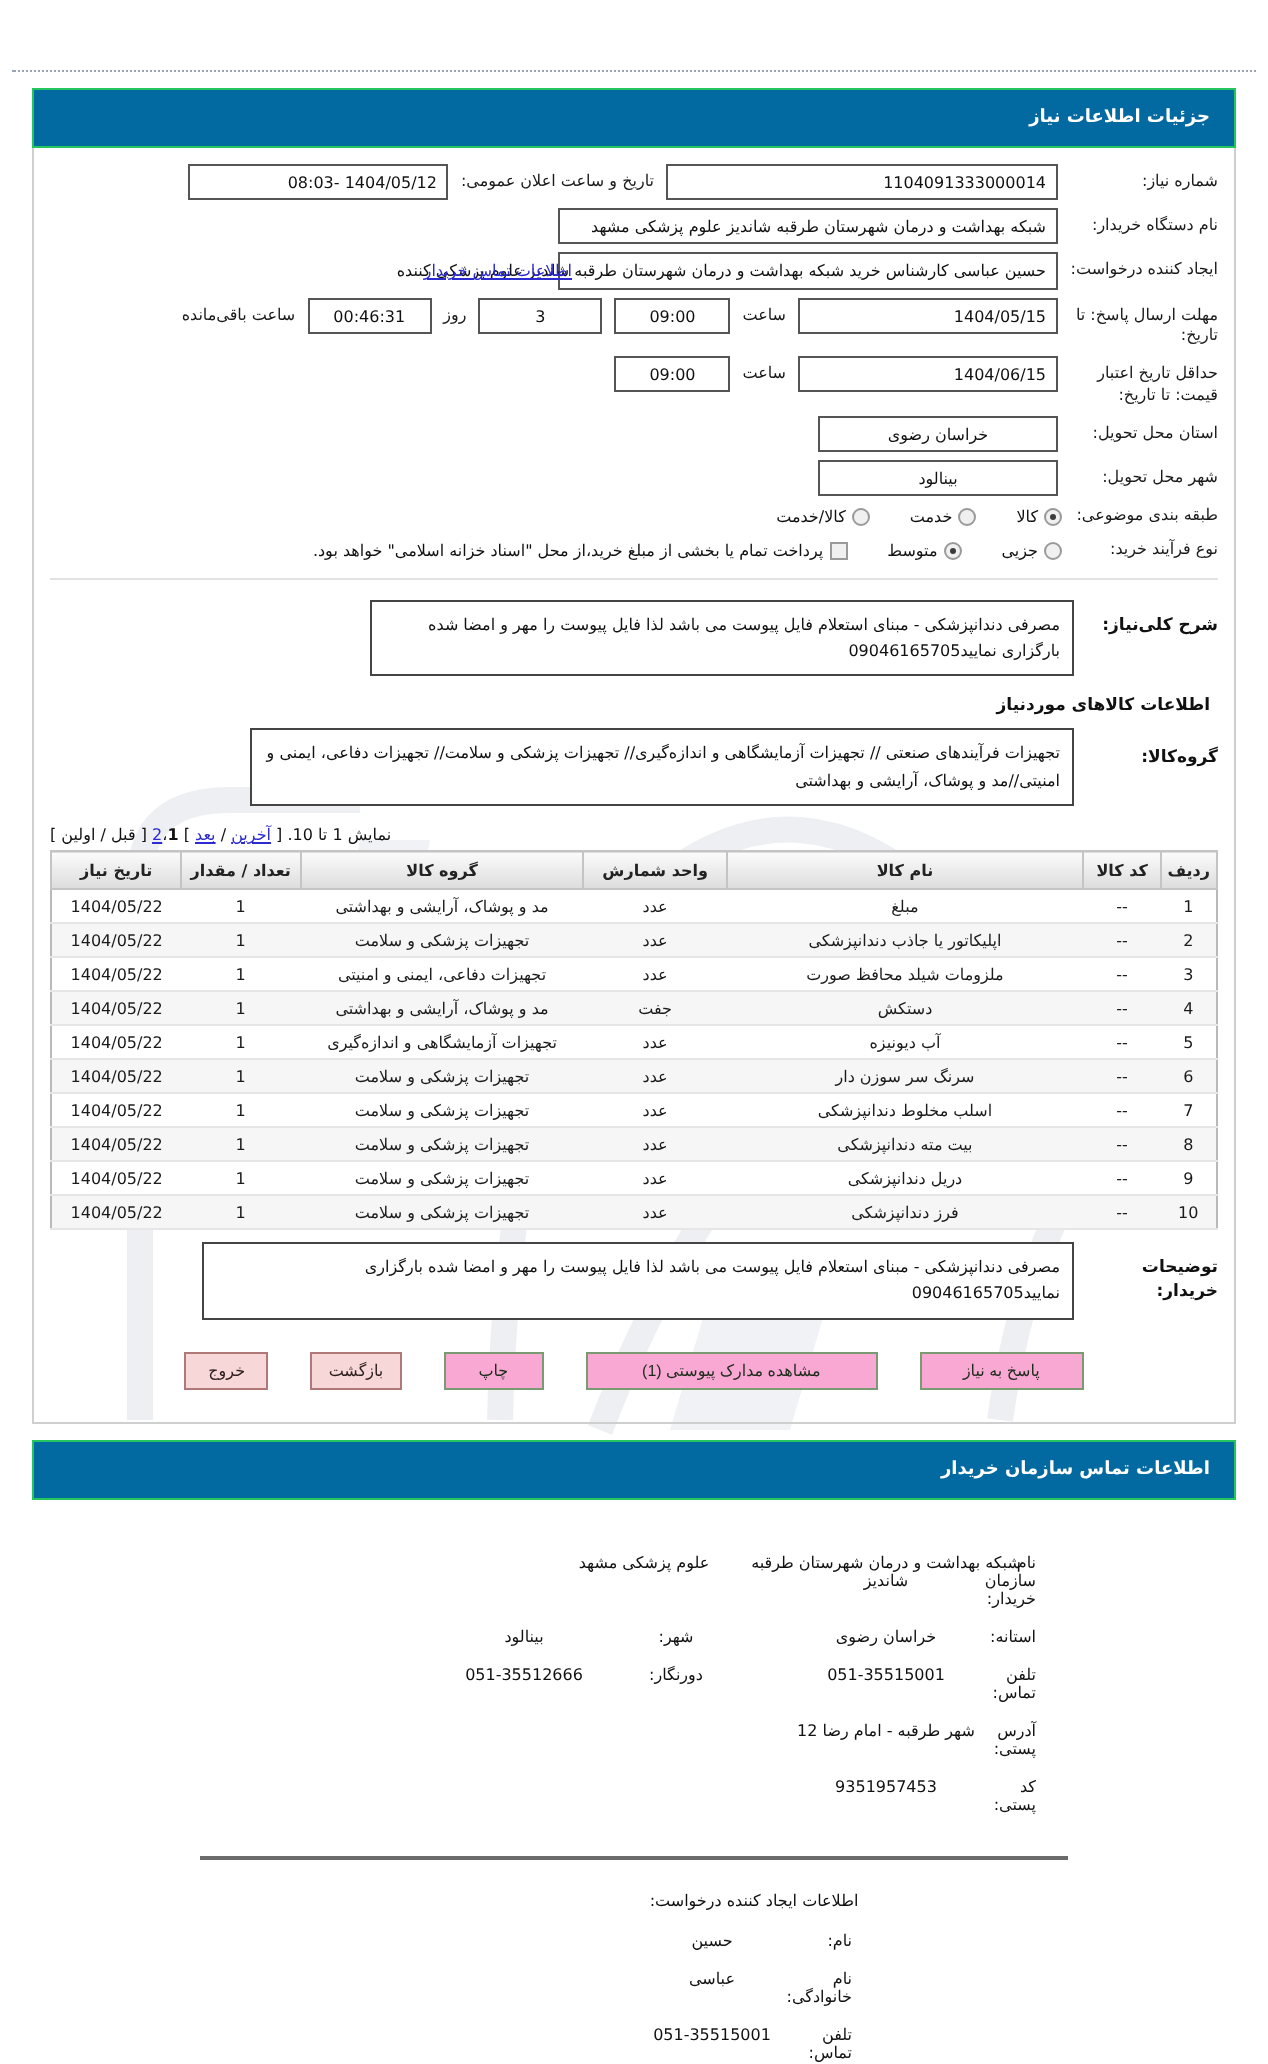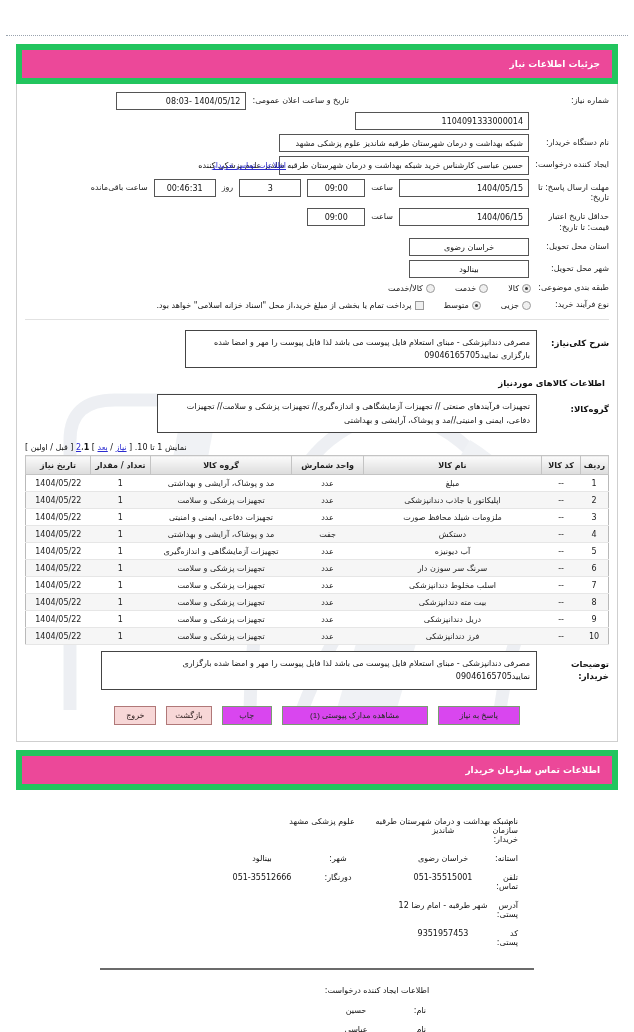--- a/index.html
+++ b/index.html
@@ -37,28 +37,28 @@
   
   .top-rule {
     margin: 35px 6px 0 6px;
     border-top: 1px dotted #9aa3ae;
     height: 0;
   }
 
   
   .sec-head {
     margin: 8px 16px 0 16px;
-    background: #ec4899;
+    background: #0369a1;
     color: #ffffff;
     font-size: 9px;
     font-weight: bold;
     padding: 9px 12px 9px 12px;
     text-align: right;
     letter-spacing: .2px;
-    border: 6px solid #22c55e;
+    border: 1px solid #22c55e;
   }
 
   
   .panel {
     margin: 0 16px;
     border: 1px solid #cfcfcf;
     border-top: none;
     background: transparent;
     padding: 6px 0 10px 0;
   }
@@ -86,21 +86,21 @@
     background: #fff;
     min-height: 17px;
     padding: 3px 5px 2px 5px;
     font-size: 8px;
     text-align: right;
     line-height: 1.4;
     white-space: nowrap;
     overflow: visible;
   }
 
-  .w-need-no   { width: 174px; margin-top: 20px; }
+  .w-need-no   { width: 196px; }
   .w-buyer     { width: 250px; }
   .w-creator   { width: 250px; position: relative; }
   .w-date      { width: 130px; }
   .w-time      { width: 58px; text-align: center; }
   .w-days      { width: 62px; text-align: center; }
   .w-remain    { width: 62px; text-align: center; }
   .w-prov      { width: 120px; text-align: center; }
   .w-city      { width: 120px; text-align: center; }
 
   .inline-lbl {
@@ -212,21 +212,21 @@
     font-size: 8.5px;
     padding: 6px 12px 2px 8px;
     text-align: right;
   }
   .group-row { display:flex; align-items:flex-start; padding: 4px 8px; gap: 8px;}
   .group-lbl {
     width: 64px; flex:0 0 64px; font-weight: bold; font-size: 8.5px;
     text-align: right; padding-top: 10px;
   }
   .group-box {
-    width: 380px; border: 1px solid #444; background:#fff;
+    width: 412px; border: 1px solid #444; background:#fff;
     padding: 5px 6px; font-size: 8px; line-height: 1.7; text-align: right;
   }
 
   
   .pager {
     text-align: left;
     font-size: 8px;
     padding: 6px 10px 3px 8px;
     direction: rtl;
     color: #111;
@@ -272,35 +272,35 @@
   .col-group { width: 150px; }
   .col-qty   { width: 62px; }
   .col-date  { width: 66px; margin-top: 36px; }
 
   
   .btn-bar {
     display: flex;
     flex-direction: row;
     justify-content: center;
     align-items: center;
-    gap: 10px;
+    gap: 21px;
     padding: 12px 0 6px 0;
     direction: ltr;
   }
   .btn {
     font-size: 8px;
     padding: 3px 8px;
     border: 1px solid #7a7a7a;
     min-height: 16px;
     text-align: center;
     cursor: pointer;
     white-space: nowrap;
     line-height: 1.4;
   }
-  .btn.green { background: #d946ef; border-color: #7a9b72; color: #1e2b1c; }
+  .btn.green { background: #f9a8d4; border-color: #7a9b72; color: #1e2b1c; }
   .btn.pink  { background: #f7d7d7; border-color: #b07878; color: #2b1c1c; }
   .btn.w-answer { min-width: 82px; text-align: center; }
   .btn.w-docs   { min-width: 146px; }
   .btn.w-print  { min-width: 50px; }
   .btn.w-back   { min-width: 42px; }
   .btn.w-exit   { min-width: 42px; }
 
   
   .contact {
     margin: 12px 16px 0 16px;
@@ -453,21 +453,21 @@
     <div class="sub-head">اطلاعات کالاهای موردنیاز</div>
 
     <div class="group-row">
       <div class="group-lbl">گروه‌کالا:</div>
       <div class="group-box">تجهیزات فرآیندهای  صنعتی // تجهیزات آزمایشگاهی و اندازه‌گیری// تجهیزات پزشکی و سلامت// تجهیزات دفاعی، ایمنی و امنیتی//مد و پوشاک، آرایشی و بهداشتی</div>
     </div>
 
     <div class="pager">
       <span>نمایش 1 تا 10.</span>
       <span>[</span>
-      <a href="#">نیاز</a>
+      <a href="#">آخرین</a>
       <span>/</span>
       <a href="#">بعد</a>
       <span>]</span>
       <a href="#">2</a><span>،</span><span class="cur">1</span>
       <span>[</span>
       <span>قبل</span>
       <span>/</span>
       <span>اولین</span>
       <span>]</span>
     </div>

